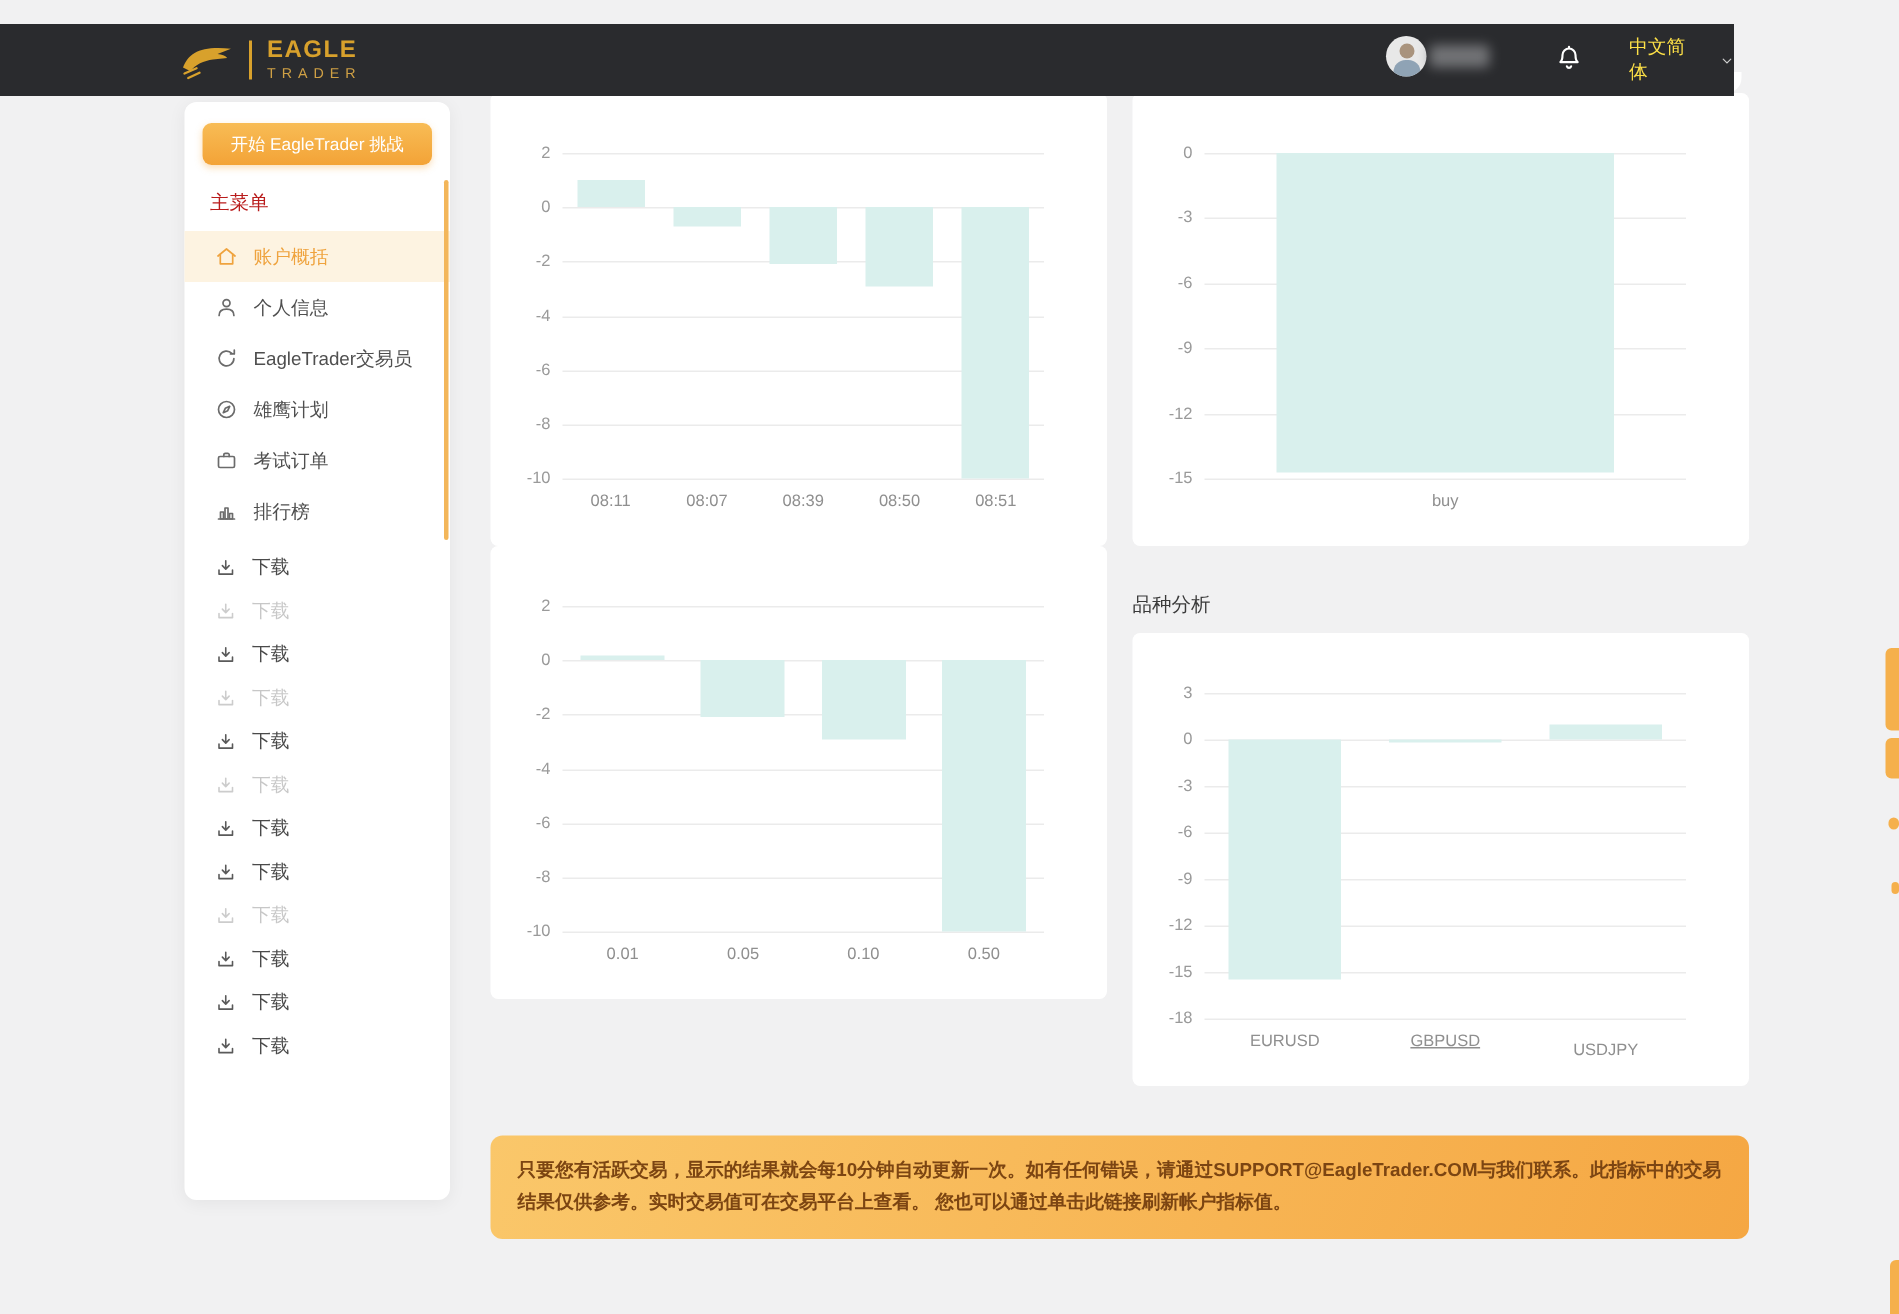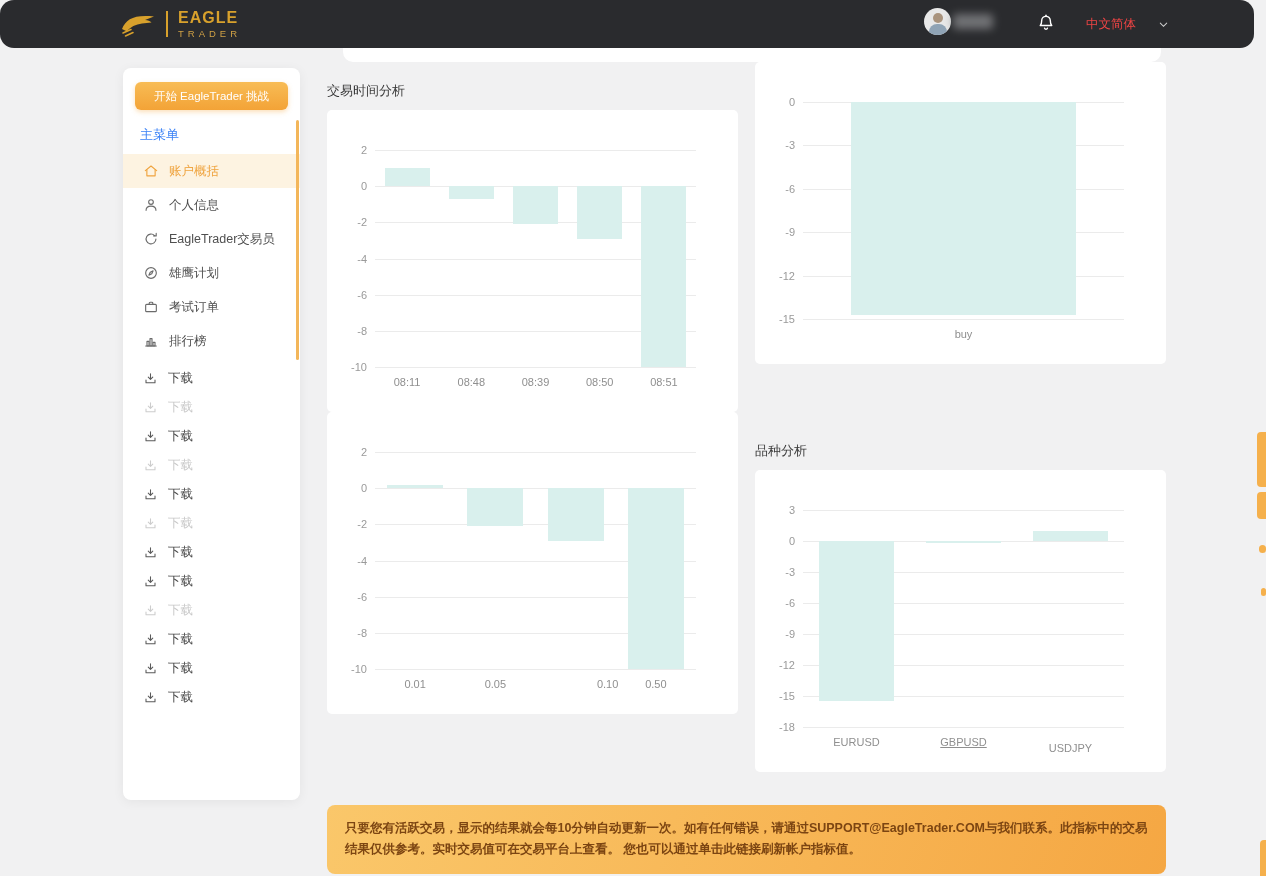--- a/index.html
+++ b/index.html
@@ -1,41 +1,41 @@
 <!DOCTYPE html>
 <html><head>
 <meta charset="utf-8">
 <style>
   * { margin:0; padding:0; box-sizing:border-box; }
   html,body { width:1266px; height:876px; }
   body { font-family:"Liberation Sans","DejaVu Sans",sans-serif; background:#f1f1f2; overflow:hidden; position:relative; }
 
   
-  .header { position:absolute; left:0; top:0; width:1254px; height:48px; background:#2a2b2e; z-index:30;border-radius:14px; }
+  .header { position:absolute; left:0; top:16px; width:1156px; height:48px; background:#2a2b2e; z-index:30; }
   .brand { position:absolute; left:120px; top:0; height:48px; display:flex; align-items:center; }
   .brand .eagle { width:40px; height:32px; }
   .brand .divider { width:2px; height:26px; background:#d8a12c; margin:0 10px 0 6px; }
   .brand-text { display:flex; flex-direction:column; line-height:1; }
   .brand-top { color:#d8a12c; font-weight:bold; font-size:16px; letter-spacing:1px; }
   .brand-bottom { color:#cfa045; font-size:9.5px; letter-spacing:4px; margin-top:3px; }
   .avatar { position:absolute; left:924px; top:8px; width:27px; height:27px; border-radius:50%; background:#e8e8e8; overflow:hidden; }
   .avatar .head { position:absolute; left:8.5px; top:5px; width:10px; height:10px; border-radius:50%; background:#a9937d; }
   .avatar .body { position:absolute; left:4.5px; top:16px; width:18px; height:12px; border-radius:8px 8px 0 0; background:#8fa3b5; }
   .user-name-blur { position:absolute; left:953px; top:14px; width:40px; height:15px; border-radius:3px; background:#7e7f82; filter:blur(4px); opacity:.85; }
   .bell { position:absolute; left:1036px; top:12px; width:20px; height:22px; color:#fff; }
-  .lang { position:absolute; left:1086px; top:0; height:48px; display:flex; align-items:center; gap:22px; color:#ef4444; font-size:12.5px; cursor:pointer; }
+  .lang { position:absolute; left:1086px; top:0; height:48px; display:flex; align-items:center; gap:22px; color:#fde047; font-size:12.5px; cursor:pointer; }
   .lang .chev { width:11px; height:11px; color:#cfcfcf; }
 
   
   .partial-card { position:absolute; left:343px; top:48px; width:818px; height:14px; background:#fff; border-radius:0 0 10px 10px; z-index:5; }
 
   
   .sidebar { position:absolute; left:123px; top:68px; width:177px; height:732px; background:#fff; border-radius:8px; box-shadow:0 2px 12px rgba(0,0,0,.06); padding-top:14px; z-index:10; }
   .cta-btn { display:block; margin:0 12px; height:28px; width:153px; border:none; border-radius:6px; background:linear-gradient(180deg,#f8bc55,#f3a337); color:#fff; font-size:11.5px; font-family:inherit; cursor:pointer; box-shadow:0 2px 5px rgba(243,163,55,.35); }
-  .section-label { margin:16px 0 0 17px; font-size:13px; color:#3b82f6; font-weight:500; height:18px; }
+  .section-label { margin:16px 0 0 17px; font-size:13px; color:#b91c1c; font-weight:500; height:18px; }
   .menu { margin-top:10px; }
   .menu-item { height:34px; display:flex; align-items:center; padding-left:20px; gap:10px; font-size:12.5px; color:#4f4f4f; cursor:pointer; }
   .menu-item .icon { width:16px; height:16px; color:#6b6b6b; flex:0 0 16px; }
   .menu-item.active { background:#fdf3e1; color:#efa33e; }
   .menu-item.active .icon { color:#efa33e; }
   .downloads { margin-top:6px; }
   .dl-item { height:29px; display:flex; align-items:center; padding-left:20px; gap:10px; font-size:12.5px; color:#4a4a4a; cursor:pointer; }
   .dl-item .icon { width:15px; height:15px; color:#5a5a5a; flex:0 0 15px; }
   .dl-item.muted { opacity:.3; filter:blur(.4px); }
   .side-scroll-thumb { position:absolute; right:1px; top:52px; width:3px; height:240px; border-radius:2px; background:#f3b65a; }
@@ -276,40 +276,39 @@
         </span>
         <span>下载</span>
       </div>
     </div>
   <div class="side-scroll-thumb"></div>
 </div>
 
 <div class="main">
   <div class="chart-grid" id="chart-row-1">
       <div>
-        <div class="chart-title">交易时间分析</div>
         <div class="chart-card">
           <div class="gridline" style="left: 48px; width: 321px; top: 40px;"></div>
           <div class="y-tick" style="left: 6px; top: 40px;">2</div>
           <div class="gridline" style="left: 48px; width: 321px; top: 76.1667px;"></div>
           <div class="y-tick" style="left: 6px; top: 76.1667px;">0</div>
           <div class="gridline" style="left: 48px; width: 321px; top: 112.333px;"></div>
           <div class="y-tick" style="left: 6px; top: 112.333px;">-2</div>
           <div class="gridline" style="left: 48px; width: 321px; top: 148.5px;"></div>
           <div class="y-tick" style="left: 6px; top: 148.5px;">-4</div>
           <div class="gridline" style="left: 48px; width: 321px; top: 184.667px;"></div>
           <div class="y-tick" style="left: 6px; top: 184.667px;">-6</div>
           <div class="gridline" style="left: 48px; width: 321px; top: 220.833px;"></div>
           <div class="y-tick" style="left: 6px; top: 220.833px;">-8</div>
           <div class="gridline" style="left: 48px; width: 321px; top: 257px;"></div>
           <div class="y-tick" style="left: 6px; top: 257px;">-10</div>
           <div class="bar" style="background: rgb(217, 240, 237); left: 57.63px; width: 44.94px; top: 58.0833px; height: 18.0833px;"></div>
           <div class="x-tick" style="left: 80.1px; top: 266px;">08:11</div>
           <div class="bar" style="background: rgb(217, 240, 237); left: 121.83px; width: 44.94px; top: 76.1667px; height: 12.6583px;"></div>
-          <div class="x-tick" style="left: 144.3px; top: 266px;">08:48</div>
+          <div class="x-tick" style="left: 144.3px; top: 266px;">08:07</div>
           <div class="bar" style="background: rgb(217, 240, 237); left: 186.03px; width: 44.94px; top: 76.1667px; height: 37.975px;"></div>
           <div class="x-tick" style="left: 208.5px; top: 266px;">08:39</div>
           <div class="bar" style="background: rgb(217, 240, 237); left: 250.23px; width: 44.94px; top: 76.1667px; height: 52.4417px;"></div>
           <div class="x-tick" style="left: 272.7px; top: 266px;">08:50</div>
           <div class="bar" style="background: rgb(217, 240, 237); left: 314.43px; width: 44.94px; top: 76.1667px; height: 180.833px;"></div>
           <div class="x-tick" style="left: 336.9px; top: 266px;">08:51</div>
         </div>
       </div>
       <div>
         <div class="chart-card">
@@ -345,21 +344,21 @@
           <div class="y-tick" style="left: 6px; top: 184.667px;">-6</div>
           <div class="gridline" style="left: 48px; width: 321px; top: 220.833px;"></div>
           <div class="y-tick" style="left: 6px; top: 220.833px;">-8</div>
           <div class="gridline" style="left: 48px; width: 321px; top: 257px;"></div>
           <div class="y-tick" style="left: 6px; top: 257px;">-10</div>
           <div class="bar" style="background: rgb(217, 240, 237); left: 60.0375px; width: 56.175px; top: 72.55px; height: 3.61667px;"></div>
           <div class="x-tick" style="left: 88.125px; top: 266px;">0.01</div>
           <div class="bar" style="background: rgb(217, 240, 237); left: 140.287px; width: 56.175px; top: 76.1667px; height: 37.975px;"></div>
           <div class="x-tick" style="left: 168.375px; top: 266px;">0.05</div>
           <div class="bar" style="background: rgb(217, 240, 237); left: 220.537px; width: 56.175px; top: 76.1667px; height: 52.4417px;"></div>
-          <div class="x-tick" style="left: 248.625px; top: 266px; margin-left: 32px;">0.10</div>
+          <div class="x-tick" style="left: 248.625px; top: 266px;">0.10</div>
           <div class="bar" style="background: rgb(217, 240, 237); left: 300.788px; width: 56.175px; top: 76.1667px; height: 180.833px;"></div>
           <div class="x-tick" style="left: 328.875px; top: 266px;">0.50</div>
         </div>
       </div>
       <div>
         <div class="chart-title row2">品种分析</div>
         <div class="chart-card">
           <div class="gridline" style="left: 48px; width: 321px; top: 40px;"></div>
           <div class="y-tick" style="left: 6px; top: 40px;">3</div>
           <div class="gridline" style="left: 48px; width: 321px; top: 71px;"></div>

